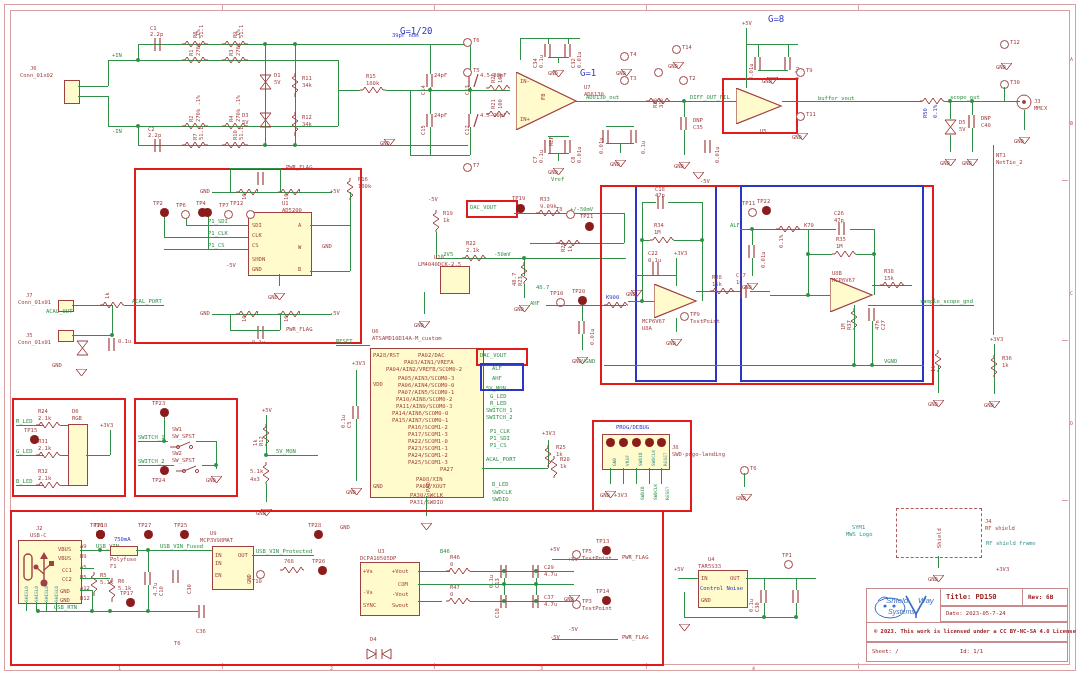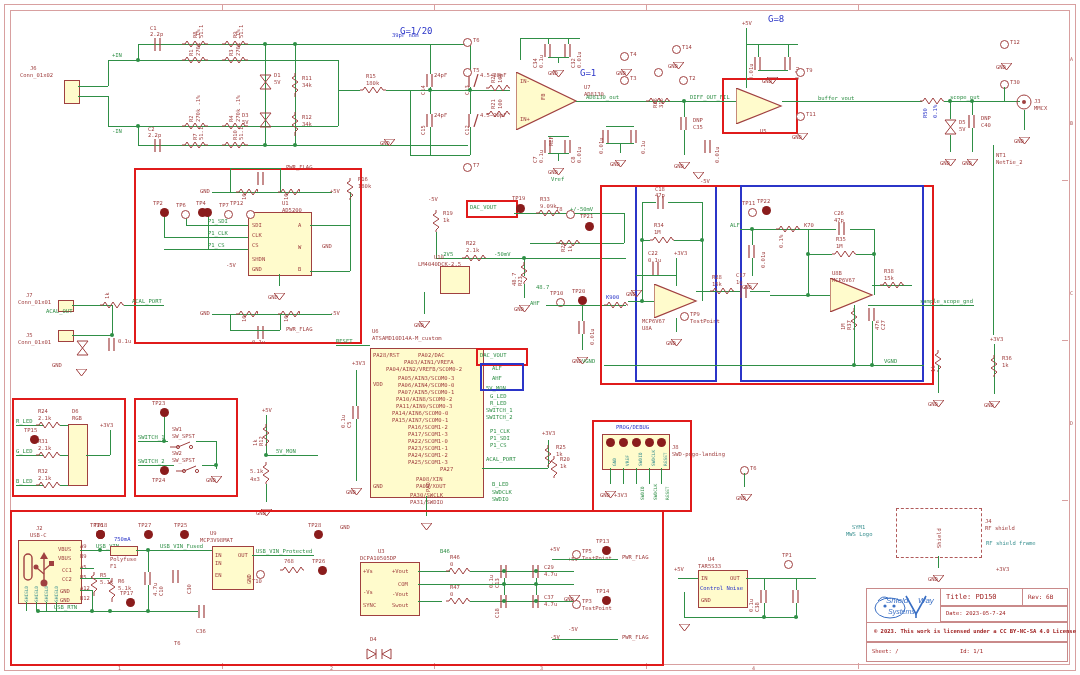--- a/index.html
+++ b/index.html
@@ -35,21 +35,21 @@
   .tp-filled{position:absolute;width:9px;height:9px;border-radius:50%;background:#8a1c1c;}
   .tp-open{position:absolute;width:7px;height:7px;border-radius:50%;border:1px solid #a04040;background:#fff;}
   
   .gnd{position:absolute;}
   
   .box{position:absolute;border:2px solid #e01b1b;background:transparent;}
   .box-blue{position:absolute;border:2px solid #2b35c8;background:transparent;}
   .box-dashed{position:absolute;border:1px dashed #b05a5a;}
   
   .tb{position:absolute;border:1px solid #c98a8a;box-sizing:border-box;}
-  .tb-txt{position:absolute;color:#9c1b1b;font-size:7px;font-weight:normal;white-space:nowrap;}
+  .tb-txt{position:absolute;color:#9c1b1b;font-size:7px;font-weight:bold;white-space:nowrap;}
   .tb-txt-sm{position:absolute;color:#9c1b1b;font-size:5.5px;white-space:nowrap;}
   
   .logo-txt{position:absolute;color:#3a6fc4;font-size:9px;font-style:italic;font-family:"Liberation Sans",sans-serif;}
   .wm{position:absolute;color:rgba(170,140,140,.55);font-size:22px;font-family:"Liberation Serif",serif;white-space:nowrap;}
   .netlabel{position:absolute;color:#2f8f46;font-size:5.5px;white-space:nowrap;}
   .gheading{position:absolute;color:#2b35c8;font-size:9px;}
 </style>
 </head>
 <body>
 

